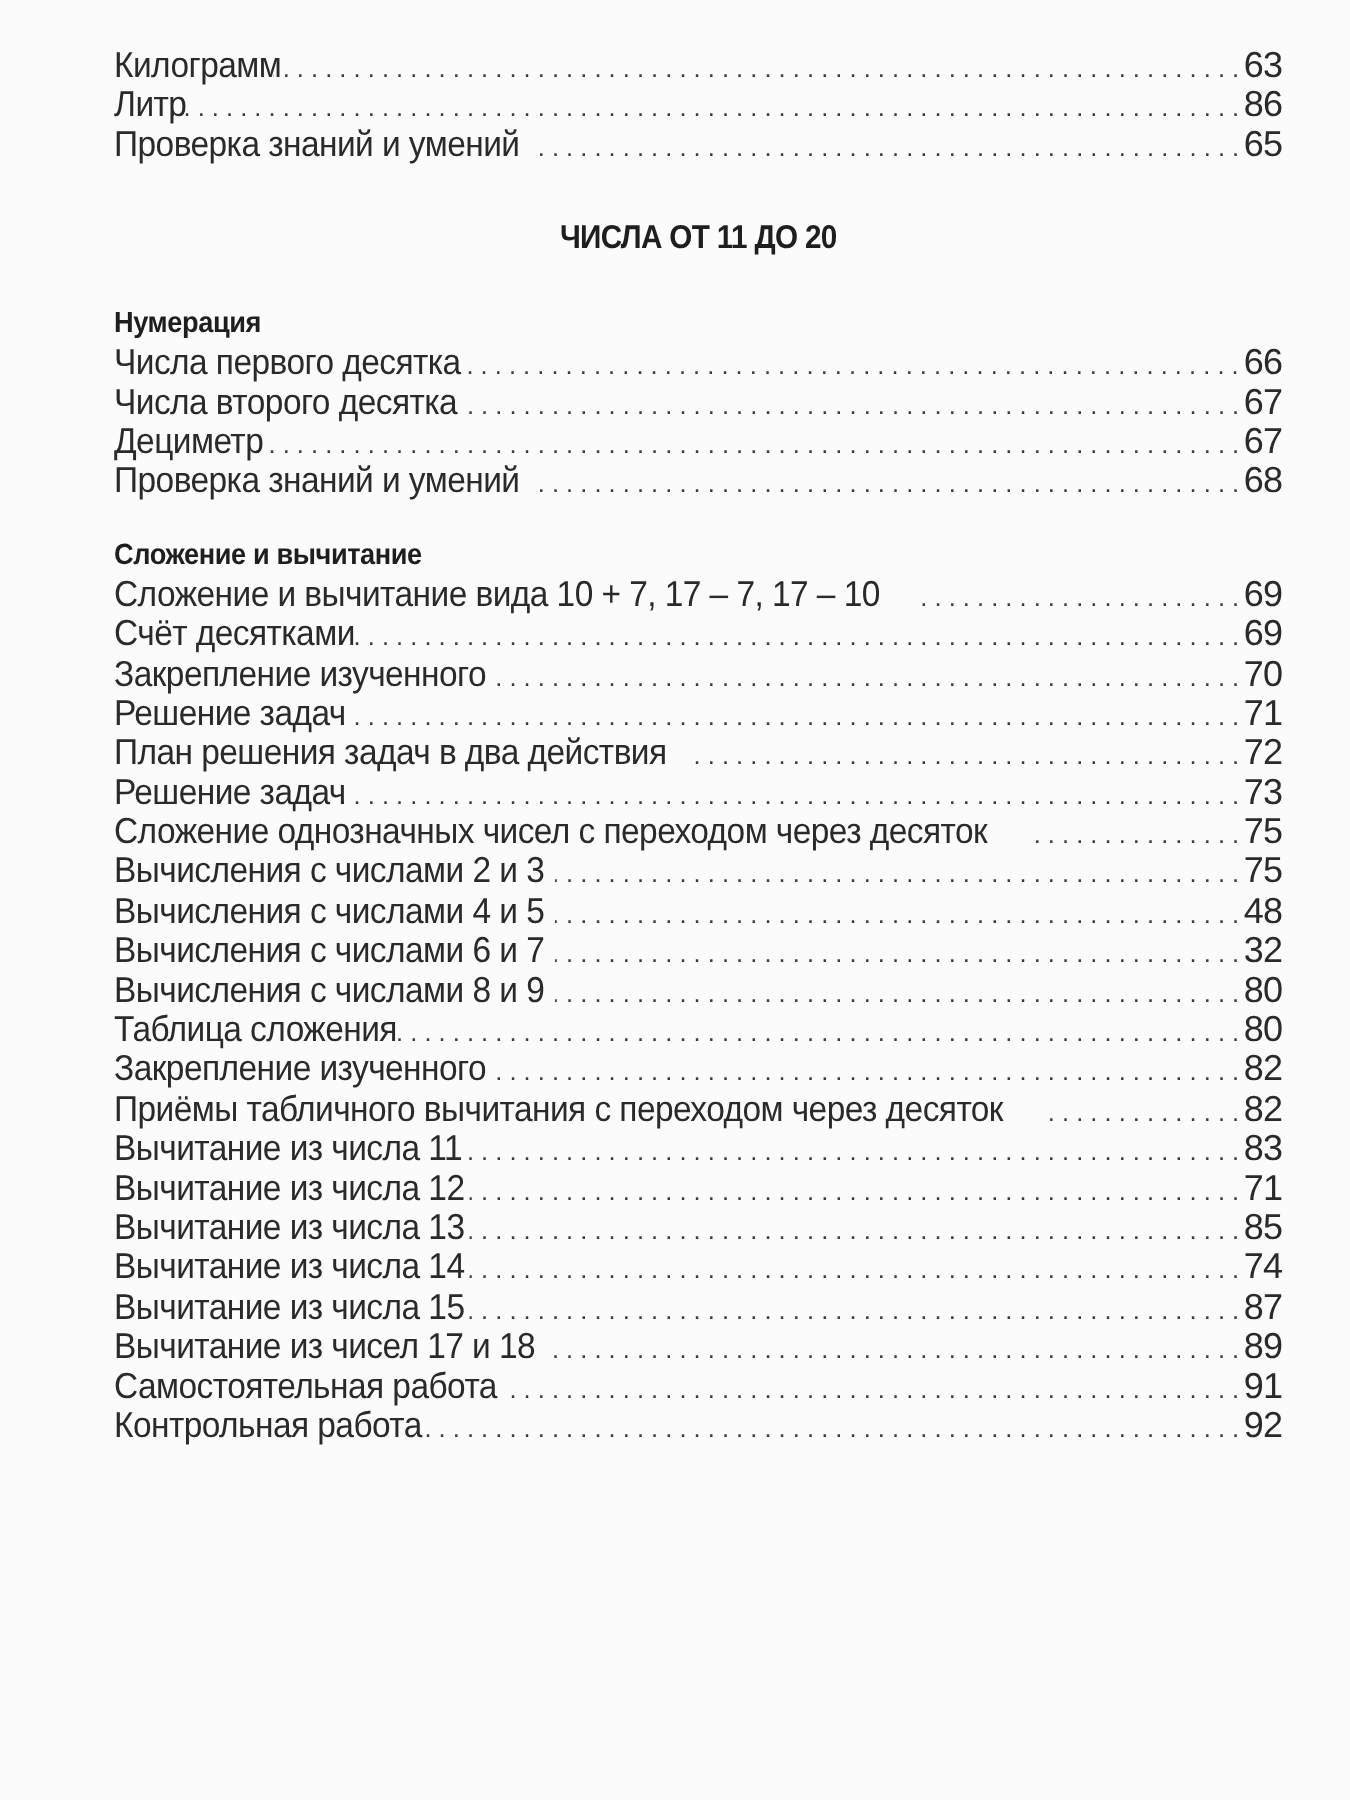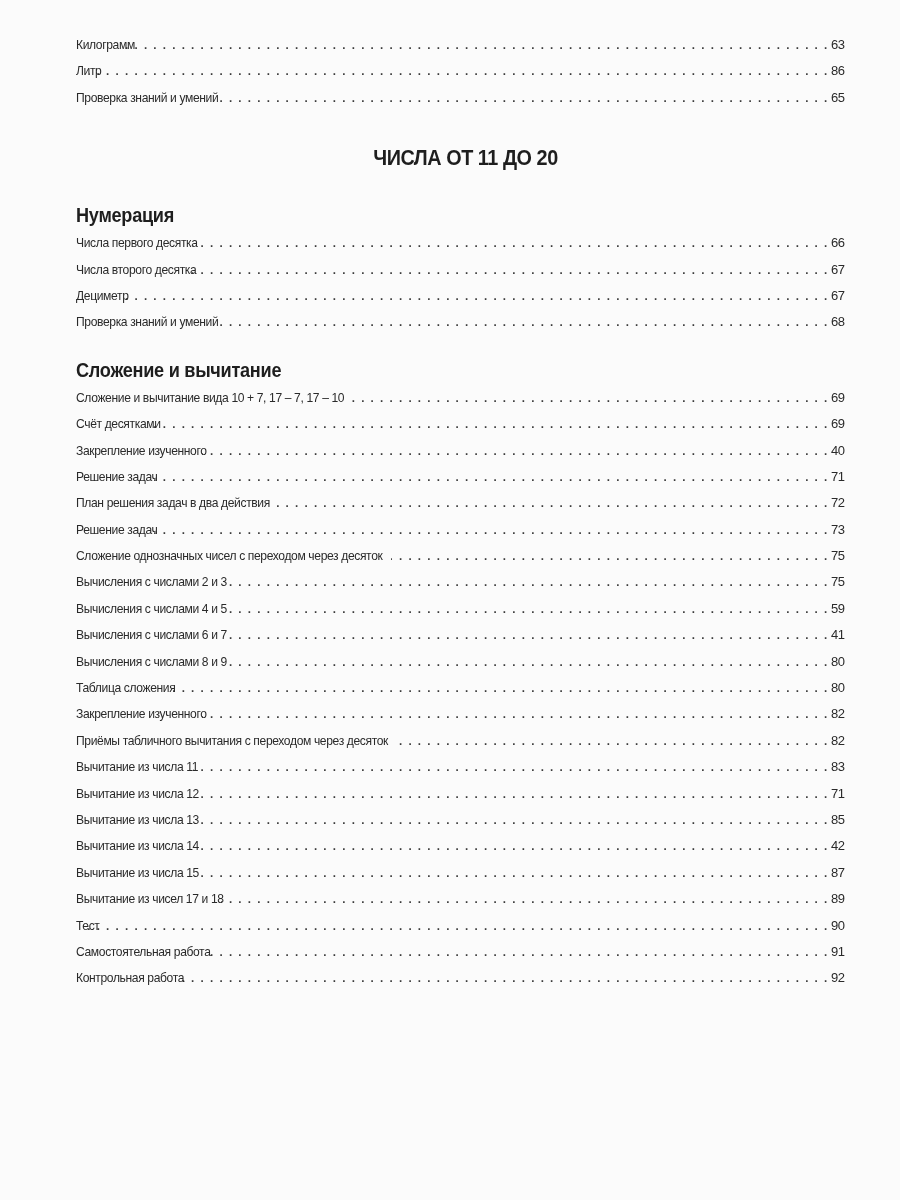--- a/index.html
+++ b/index.html
@@ -18,21 +18,21 @@
     .page {
       position: absolute;
       left: 76px;
       top: 31px;
       width: 779px;
     }
     .toc-row {
       display: flex;
       align-items: baseline;
       height: 26.4px;
-      font-size: 13px;
+      font-size: 24px;
       line-height: 26.4px;
       letter-spacing: -0.4px;
       white-space: nowrap;
       overflow: hidden;
     }
     .toc-title {
       flex: 0 0 auto;
       transform: scaleX(0.93);
       transform-origin: left center;
     }
@@ -138,21 +138,21 @@
         <span class="toc-page">69</span>
       </div>
     <div class="toc-row">
         <span class="toc-title">Счёт десятками</span>
         <span class="toc-leader"></span>
         <span class="toc-page">69</span>
       </div>
     <div class="toc-row">
         <span class="toc-title">Закрепление изученного</span>
         <span class="toc-leader"></span>
-        <span class="toc-page">40</span>
+        <span class="toc-page">70</span>
       </div>
     <div class="toc-row">
         <span class="toc-title">Решение задач</span>
         <span class="toc-leader"></span>
         <span class="toc-page">71</span>
       </div>
     <div class="toc-row">
         <span class="toc-title">План решения задач в два действия</span>
         <span class="toc-leader"></span>
         <span class="toc-page">72</span>
@@ -168,26 +168,26 @@
         <span class="toc-page">75</span>
       </div>
     <div class="toc-row">
         <span class="toc-title">Вычисления с числами 2 и 3</span>
         <span class="toc-leader"></span>
         <span class="toc-page">75</span>
       </div>
     <div class="toc-row">
         <span class="toc-title">Вычисления с числами 4 и 5</span>
         <span class="toc-leader"></span>
-        <span class="toc-page">59</span>
+        <span class="toc-page">48</span>
       </div>
     <div class="toc-row">
         <span class="toc-title">Вычисления с числами 6 и 7</span>
         <span class="toc-leader"></span>
-        <span class="toc-page">41</span>
+        <span class="toc-page">32</span>
       </div>
     <div class="toc-row">
         <span class="toc-title">Вычисления с числами 8 и 9</span>
         <span class="toc-leader"></span>
         <span class="toc-page">80</span>
       </div>
     <div class="toc-row">
         <span class="toc-title">Таблица сложения</span>
         <span class="toc-leader"></span>
         <span class="toc-page">80</span>
@@ -213,38 +213,33 @@
         <span class="toc-page">71</span>
       </div>
     <div class="toc-row">
         <span class="toc-title">Вычитание из числа 13</span>
         <span class="toc-leader"></span>
         <span class="toc-page">85</span>
       </div>
     <div class="toc-row">
         <span class="toc-title">Вычитание из числа 14</span>
         <span class="toc-leader"></span>
-        <span class="toc-page">42</span>
+        <span class="toc-page">74</span>
       </div>
     <div class="toc-row">
         <span class="toc-title">Вычитание из числа 15</span>
         <span class="toc-leader"></span>
         <span class="toc-page">87</span>
       </div>
     <div class="toc-row">
         <span class="toc-title">Вычитание из чисел 17 и 18</span>
         <span class="toc-leader"></span>
         <span class="toc-page">89</span>
       </div>
     <div class="toc-row">
-        <span class="toc-title">Тест</span>
-        <span class="toc-leader"></span>
-        <span class="toc-page">90</span>
-      </div>
-    <div class="toc-row">
         <span class="toc-title">Самостоятельная работа</span>
         <span class="toc-leader"></span>
         <span class="toc-page">91</span>
       </div>
     <div class="toc-row">
         <span class="toc-title">Контрольная работа</span>
         <span class="toc-leader"></span>
         <span class="toc-page">92</span>
       </div>
   </div>

